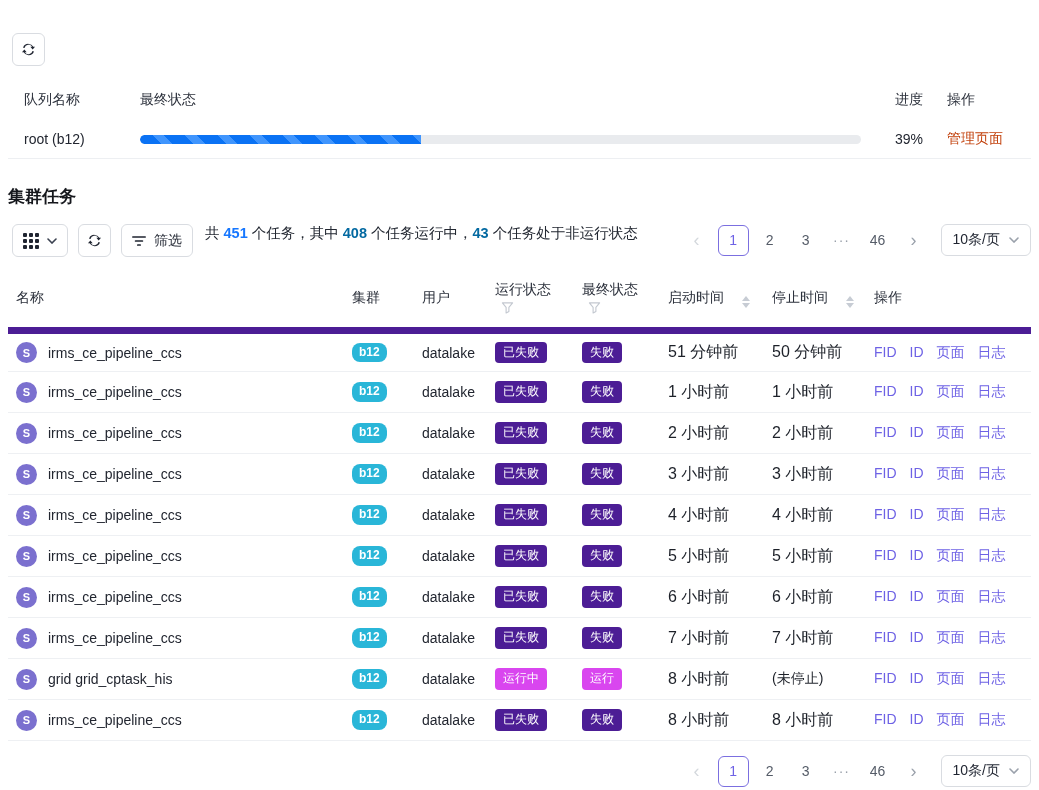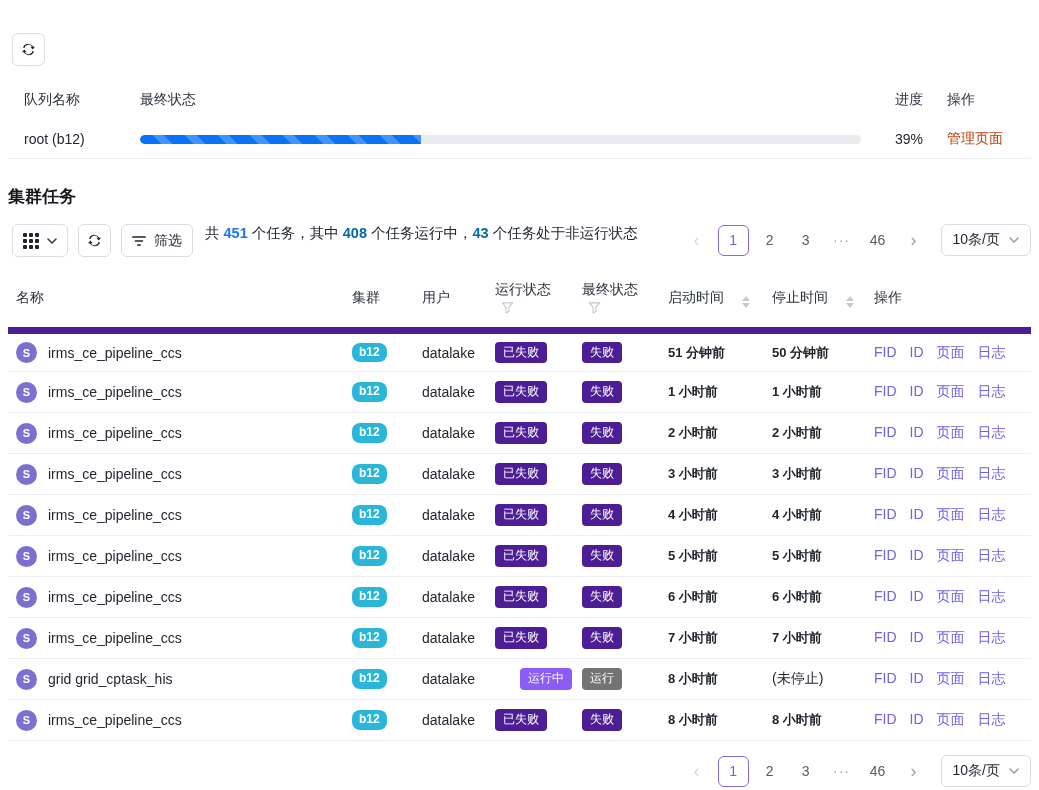--- a/index.html
+++ b/index.html
@@ -100,23 +100,23 @@
   }
   .cbadge {
     display:inline-block; background:#29b6d8; color:#fff; font-size:12px; font-weight:700;
     padding:3px 7px; border-radius:8px; line-height:1.1;
   }
   .sbadge {
     display:inline-block; color:#fff; font-size:12px; font-weight:500;
     padding:4px 8px; border-radius:4px; line-height:1.1; white-space:nowrap;
   }
   .sbadge[data-variant="red"]   { background:#4c1d95; }
-  .sbadge[data-variant="green"] { background:#8b5cf6;margin-left:25px; }
-  .sbadge[data-variant="cyan"]  { background:#737373; }
-  .time { font-weight:700; font-size:13px; color:#1d2129; white-space:nowrap; }
+  .sbadge[data-variant="green"] { background:#d946ef; }
+  .sbadge[data-variant="cyan"]  { background:#d946ef; }
+  .time { font-weight:400; font-size:16px; color:#1d2129; white-space:nowrap; }
   .time[data-plain="true"] { font-weight:400; font-size:14px; }
   .op { color:#6e62e5; text-decoration:none; margin-right:13px; cursor:pointer; white-space:nowrap; }
   .bottom-pager { display:flex; margin:14px 0 16px 0; width:1023px; }
 </style>
 </head>
 <body>
 
 <div class="wrap">
 
 

